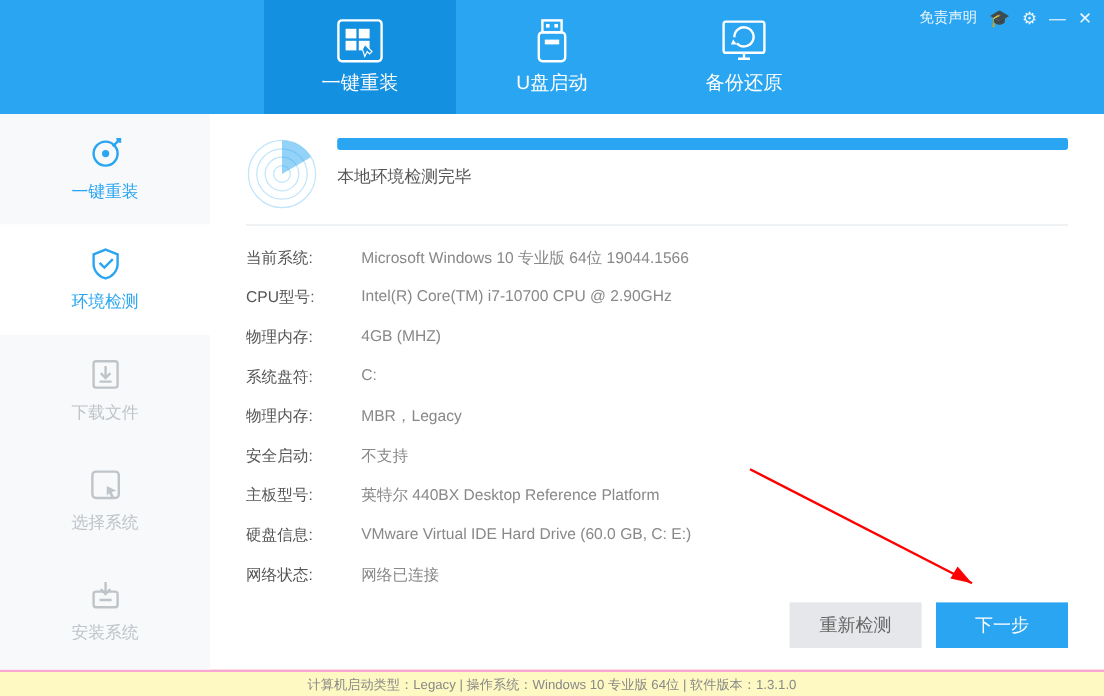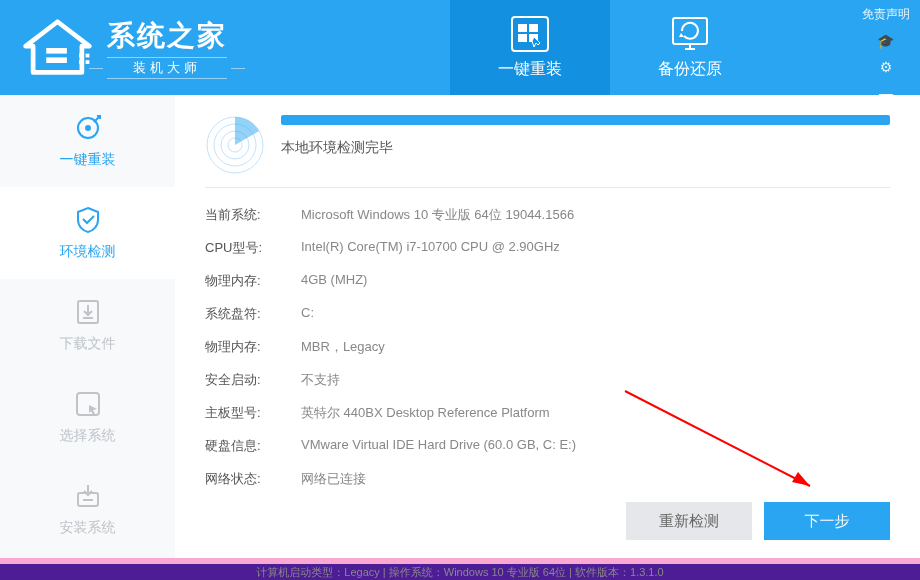--- a/index.html
+++ b/index.html
@@ -12,21 +12,21 @@
 .logo-title { font-size: 28px; font-weight: bold; letter-spacing: 2px; }
 .logo-sub { font-size: 13px; letter-spacing: 4px; text-align: center; border-top: 1px solid rgba(255,255,255,0.5); border-bottom: 1px solid rgba(255,255,255,0.5); padding: 1px 0; margin-top: 2px; position: relative; }
 .logo-sub::before, .logo-sub::after { content: ""; position: absolute; width: 14px; height: 1px; background: rgba(255,255,255,.5); top: 50%; }
 .logo-sub::before { left: -18px; } .logo-sub::after { right: -18px; }
 
 .tabs { flex: 1; display: flex; align-items: flex-end; justify-content: center; gap: 0; }
 .tab { width: 160px; height: 95px; display: flex; flex-direction: column; align-items: center; justify-content: center; cursor: pointer; font-size: 16px; }
 .tab.active { background: #1390e0; }
 .tab-icon { width: 40px; height: 38px; margin-bottom: 6px; display: flex; align-items: center; justify-content: center; }
 
-.win-controls { position: absolute; top: 6px; right: 10px; display: flex; align-items: center; gap: 10px; font-size: 12px; flex-direction: column; }
+.win-controls { position: absolute; top: 6px; right: 10px; display: flex; align-items: center; gap: 10px; font-size: 12px; }
 .win-controls span { cursor: pointer; opacity: .9; }
 .wc-icon { font-size: 14px; }
 
 .body { display: flex; height: 463px; }
 .sidebar { width: 175px; background: #f7f9fb; display: flex; flex-direction: column; }
 .side-item { height: 92px; display: flex; flex-direction: column; align-items: center; justify-content: center; gap: 8px; color: #bfc4c9; cursor: pointer; font-size: 14px; }
 .side-item.active { background: #fff; color: #29a5f1; }
 .side-item.done { color: #29a5f1; }
 .side-icon { width: 30px; height: 30px; display: flex; align-items: center; justify-content: center; }
 
@@ -37,60 +37,57 @@
 .progress { height: 10px; background: #29a5f1; border-radius: 2px; margin-bottom: 14px; }
 .scan-status { font-size: 14px; color: #555; }
 .divider { border: none; border-top: 1px solid #e5e9ed; margin: 12px 0 18px; }
 
 .info { }
 .info-row { display: flex; margin-bottom: 15px; font-size: 13px; gap: 24px; }
 .info-label { width: 72px; color: #555; flex-shrink: 0; }
 .info-val { color: #888; }
 
 .actions { position: absolute; bottom: 18px; right: 30px; display: flex; gap: 12px; }
-.btn { width: 126px; height: 38px; display: flex; align-items: center; justify-content: center; font-size: 15px; cursor: pointer; border: none; }
+.btn { width: 110px; height: 38px; display: flex; align-items: center; justify-content: center; font-size: 15px; cursor: pointer; border: none; }
 .btn-gray { background: #e5e7ea; color: #666; }
 .btn-blue { background: #29a5f1; color: #fff; }
 
 .arrow { position: absolute; bottom: 52px; right: 90px; width: 210px; height: 120px; pointer-events: none; }
 
-.footer { height: 22px; background: #4c1d95; border-top: 6px solid #f9a8d4; font-size: 11px; color: #888; display: flex; align-items: center; justify-content: center; }
+.footer { height: 22px; background: #fef9c3; border-top: 2px solid #f9a8d4; font-size: 11px; color: #888; display: flex; align-items: center; justify-content: center; }
 </style>
 </head>
 <body>
 
 <div class="header">
-  <div class="logo-area">
-    <svg class="logo-icon" viewBox="0 0 80 64">
-      <path d="M40 4 L74 30 L66 30 L66 58 L14 58 L14 30 L6 30 Z" fill="none" stroke="#fff" stroke-width="5" stroke-linejoin="round"></path>
-      <rect x="28" y="32" width="22" height="6" fill="#fff"></rect>
-      <rect x="28" y="42" width="22" height="6" fill="#fff"></rect>
-      <rect x="63" y="38" width="4" height="4" fill="#fff"></rect>
-      <rect x="70" y="38" width="4" height="4" fill="#fff"></rect>
-      <rect x="63" y="45" width="4" height="4" fill="#fff"></rect>
-      <rect x="70" y="45" width="4" height="4" fill="#fff"></rect>
-    </svg>
-    <div class="logo-text">
-      <div class="logo-title">系统之家</div>
-      <div class="logo-sub">装机大师</div>
-    </div>
-  </div>
   <div class="tabs">
     <div class="tab active">
       <div class="tab-icon">
         <svg width="40" height="38" viewBox="0 0 40 38">
             <rect x="2" y="2" width="36" height="34" rx="3" fill="none" stroke="#fff" stroke-width="2"></rect>
             <rect x="8" y="9" width="9" height="8" fill="#fff"></rect>
             <rect x="19" y="9" width="9" height="8" fill="#fff"></rect>
             <rect x="8" y="19" width="9" height="8" fill="#fff"></rect>
             <rect x="19" y="19" width="9" height="8" fill="#fff"></rect>
             <path d="M24 22 L30 28 L28 30 L26 28 L24 32 L22 26 Z" fill="#1390e0" stroke="#fff" stroke-width="1"></path>
           </svg>
       </div>
       <span>一键重装</span>
+    </div>
+    <div class="tab">
+      <div class="tab-icon">
+        <svg width="32" height="38" viewBox="0 0 32 38">
+            <rect x="8" y="2" width="16" height="10" fill="none" stroke="#fff" stroke-width="2"></rect>
+            <rect x="11" y="5" width="3" height="3" fill="#fff"></rect>
+            <rect x="18" y="5" width="3" height="3" fill="#fff"></rect>
+            <rect x="5" y="12" width="22" height="24" rx="3" fill="none" stroke="#fff" stroke-width="2"></rect>
+            <rect x="10" y="18" width="12" height="4" fill="#fff"></rect>
+          </svg>
+      </div>
+      <span>U盘启动</span>
     </div>
     <div class="tab">
       <div class="tab-icon">
         <svg width="40" height="38" viewBox="0 0 40 38">
             <rect x="3" y="3" width="34" height="26" rx="2" fill="none" stroke="#fff" stroke-width="2"></rect>
             <path d="M12 16 a8 8 0 1 1 2 5" fill="none" stroke="#fff" stroke-width="2"></path>
             <path d="M11 18 L14 22 L9 22 Z" fill="#fff"></path>
             <line x1="15" y1="34" x2="25" y2="34" stroke="#fff" stroke-width="2"></line>
             <line x1="20" y1="29" x2="20" y2="34" stroke="#fff" stroke-width="2"></line>
           </svg>

